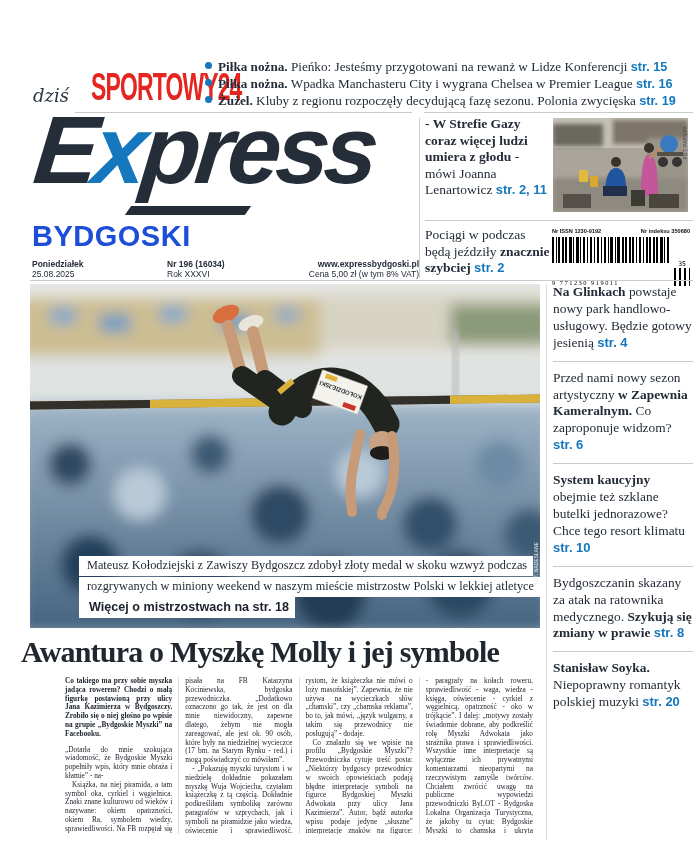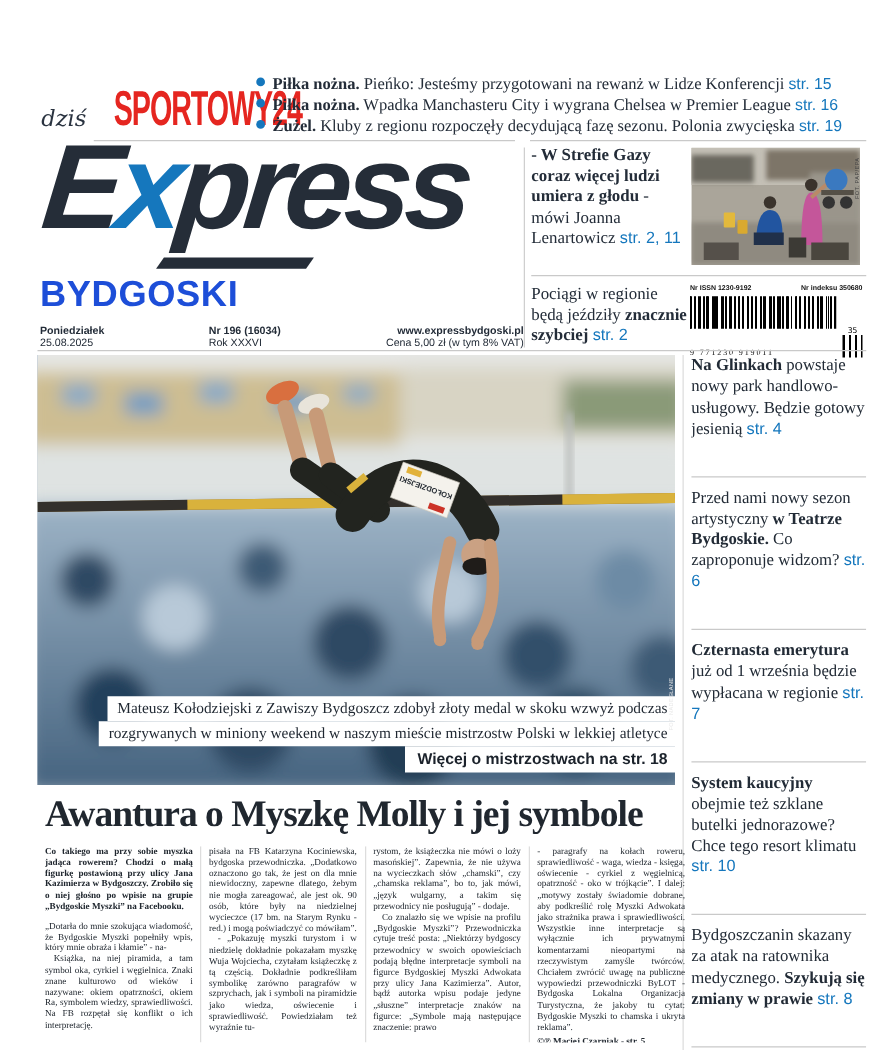--- a/index.html
+++ b/index.html
@@ -13,21 +13,21 @@
   #topstrip{left:33px;top:58px;right:8px;height:54px;}
   .dzis{position:absolute;left:0;bottom:6px;font-family:"DejaVu Serif",serif;font-style:italic;
         font-size:18px;color:#2a3340;}
   .sportowy{position:absolute;left:58px;bottom:2px;font-weight:800;font-size:27px;color:#e52620;
         letter-spacing:-1px;transform:scaleY(1.45) scaleX(0.85);transform-origin:left bottom;white-space:nowrap;}
   .toplist{position:absolute;left:172px;top:1px;right:0;}
   .top-item{font-family:"Liberation Serif",serif;font-size:13.2px;line-height:16.8px;color:#232c38;white-space:nowrap;}
   .bullet{display:inline-block;width:7px;height:7px;border-radius:50%;background:#1577bd;margin-right:6px;vertical-align:2px;}
   .seg-b{font-weight:700;}
   .seg-r{font-weight:400;}
-  .seg-p{font-family:"Liberation Sans",sans-serif;font-weight:400;color:#1577bd;font-size:0.96em;}
+  .seg-p{font-family:"Liberation Sans",sans-serif;font-weight:700;color:#1577bd;font-size:0.96em;}
 
   
   #masthead{left:30px;top:118px;width:389px;height:162px;}
   .logo{position:absolute;left:0;top:-16px;font-weight:800;font-style:italic;font-size:96px;
         letter-spacing:-5px;color:#252d38;transform:skewX(-6deg);transform-origin:left bottom;line-height:1;}
   .logo .lx{color:#1577bd;}
   .logo-underline{position:absolute;left:98px;top:88px;width:120px;height:9px;background:#252d38;
         transform:skewX(-35deg);}
   .bydgoski{position:absolute;left:2px;top:102px;font-weight:800;font-size:29px;color:#1d4ed8;letter-spacing:0.5px;}
   .dateline{position:absolute;left:2px;right:0;top:141px;font-size:8.5px;line-height:10px;color:#232c38;}
@@ -56,45 +56,45 @@
   .bc-digits{font-family:Liberation Serif, serif;font-size:6.4px;letter-spacing:1.5px;color:#000;margin-top:16px;}
   .addon{width:16px;margin-left:5px;text-align:center;}
   .addon-num{font-family:"DejaVu Sans Mono",monospace;font-size:6.4px;color:#000;}
   .addon-bars{height:18px;background:repeating-linear-gradient(90deg,#000 0 2px,rgba(0,0,0,0) 2px 5px);background-color:#fff;}
 
   
   #mainphoto{left:30px;top:284px;width:510px;height:344px;background:#8fa6ba;}
   #mainphoto svg{position:absolute;left:0;top:0;}
   .photo-headline{position:absolute;right:0;top:8px;background:#fff;padding:2px 12px 7px 14px;
         font-family:"DejaVu Serif",serif;font-size:31px;color:#1b222b;white-space:nowrap;}
-  .photo-caption{position:absolute;right:0;bottom:10px;text-align:right;}
+  .photo-caption{position:absolute;right:0;bottom:10px;text-align:left;}
   .cap-line{margin:0;}
   .cap-line span{display:inline-block;background:#fff;font-family:"Liberation Serif",serif;
         font-size:12.3px;line-height:17px;color:#1e2630;padding:1px 6px 2px 8px;}
   .cap-more span{display:inline-block;background:#fff;font-family:"Liberation Sans",sans-serif;
         font-weight:800;font-size:12.6px;line-height:16px;color:#1b222b;padding:2px 6px 3px 10px;}
   .main-credit{position:absolute;right:1px;bottom:44px;writing-mode:vertical-rl;transform:rotate(180deg);
         font-size:4.5px;color:#e8e8e8;letter-spacing:0.3px;}
 
   
   #sidebar{left:553px;top:276px;width:140px;height:571px;overflow:hidden;}
   .side-item{font-family:"Liberation Serif",serif;font-size:13.4px;line-height:16.9px;color:#222b36;
-        padding:8px 0 29px 0;border-bottom:1px solid #c9c9c9;}
+        padding:8px 0 9px 0;border-bottom:1px solid #c9c9c9;}
   .side-item:last-child{border-bottom:none;}
   .side-item .seg-p{font-size:13px;}
 
   
-  #article{left:36px;top:633px;width:512px;}
+  #article{left:21px;top:633px;width:512px;}
   .art-headline{font-family:"Liberation Serif",serif;font-weight:700;font-size:30px;letter-spacing:-0.8px;
         color:#20272f;line-height:34px;margin:2px 0 8px 0;white-space:nowrap;}
   .cols{display:flex;height:157px;overflow:hidden;}
   .art-col{width:25%;padding:0 6px;border-right:1px solid #ddd;
         font-family:"Liberation Serif",serif;font-size:7.3px;line-height:8.8px;color:#20272f;
         text-align:justify;}
-  .art-col:first-child{padding-left:0;}
+  .art-col:first-child{padding-left:0;margin-left:44px;}
   .art-col:last-child{border-right:none;padding-right:0;}
   .art-col p{margin:0;}
   .p-lead{font-weight:700;margin-bottom:7px !important;}
   .p-body{margin-bottom:0;}
   .p-body + .p-body{text-indent:7px;}
   .p-byline{font-weight:700;margin-top:2px !important;}
 </style>
 </head>
 <body>
 
@@ -162,21 +162,21 @@
         <rect x="104" y="34" width="26" height="4" fill="#555047"></rect>
         <circle cx="110" cy="44" r="5" fill="#333"></circle>
           <circle cx="124" cy="44" r="5" fill="#333"></circle>
         <rect x="78" y="72" width="14" height="16" fill="#3c3a35"></rect>
         <rect x="96" y="76" width="30" height="14" fill="#4a463e"></rect>
         <rect x="10" y="76" width="28" height="14" fill="#55504a"></rect>
       </svg>
       <div class="photo-credit">FOT. PAP/EPA</div>
     </div>
     <div class="rt-rule"></div>
-    <div class="trains"><span class="seg-r">Pociągi w regionie będą jeździły </span><span class="seg-b">znacznie szybciej </span><span class="seg-p">str. 2</span></div>
+    <div class="trains"><span class="seg-r">Pociągi w podczas będą jeździły </span><span class="seg-b">znacznie szybciej </span><span class="seg-p">str. 2</span></div>
     <div class="barcode">
       <div class="bc-labels">
         <span>Nr ISSN 1230-9192</span>
         <span>Nr indeksu 350680</span>
       </div>
       <div class="bc-row">
         <div style="flex:1;">
           <div class="bars"></div>
           <div class="bc-digits">9 771230 919011</div>
         </div>
@@ -267,22 +267,21 @@
       <div class="cap-line"><span>Mateusz Kołodziejski z Zawiszy Bydgoszcz zdobył złoty medal w skoku wzwyż podczas</span></div>
       <div class="cap-line"><span>rozgrywanych w miniony weekend w naszym mieście mistrzostw Polski w lekkiej atletyce</span></div>
       <div class="cap-more"><span>Więcej o mistrzostwach na str. 18</span></div>
     </div>
     <div class="main-credit">FOT. NADESŁANE</div>
   </div>
 
   <div class="vrule" style="left:546px;top:284px;height:556px;background:#ddd;"></div>
   <div class="abs" id="sidebar">
       <div class="side-item"><span class="seg-b">Na Glinkach</span><span class="seg-r"> powstaje nowy park handlowo-usługowy. Będzie gotowy jesienią </span><span class="seg-p">str. 4</span></div>
-      <div class="side-item"><span class="seg-r">Przed nami nowy sezon artystyczny </span><span class="seg-b">w Teatrze Bydgoskie. </span><span class="seg-r">Co zaproponuje widzom? </span><span class="seg-p">str. 6</span></div>
-      <div class="side-item"><span class="seg-b">Czternasta emerytura</span><span class="seg-r"> już od 1 września będzie wypłacana w regionie </span><span class="seg-p">str. 7</span></div>
+      <div class="side-item"><span class="seg-r">Przed nami nowy sezon artystyczny </span><span class="seg-b">w Zapewnia Kameralnym. </span><span class="seg-r">Co zaproponuje widzom? </span><span class="seg-p">str. 6</span></div>
       <div class="side-item"><span class="seg-b">System kaucyjny</span><span class="seg-r"> obejmie też szklane butelki jednorazowe? Chce tego resort klimatu </span><span class="seg-p">str. 10</span></div>
       <div class="side-item"><span class="seg-r">Bydgoszczanin skazany za atak na ratownika medycznego. </span><span class="seg-b">Szykują się zmiany w prawie </span><span class="seg-p">str. 8</span></div>
       <div class="side-item"><span class="seg-b">Stanisław Soyka.</span><span class="seg-r"> Niepoprawny romantyk polskiej muzyki </span><span class="seg-p">str. 20</span></div>
     </div>
 
   <div class="abs" id="article">
     <div class="art-headline">Awantura o Myszkę Molly i jej symbole</div>
     <div class="cols">
         <div class="art-col">
           <p class="p-lead">Co takiego ma przy sobie myszka jadąca rowerem? Chodzi o małą figurkę postawioną przy ulicy Jana Kazimierza w Bydgoszczy. Zrobiło się o niej głośno po wpisie na grupie „Bydgoskie Myszki” na Facebooku.</p>

